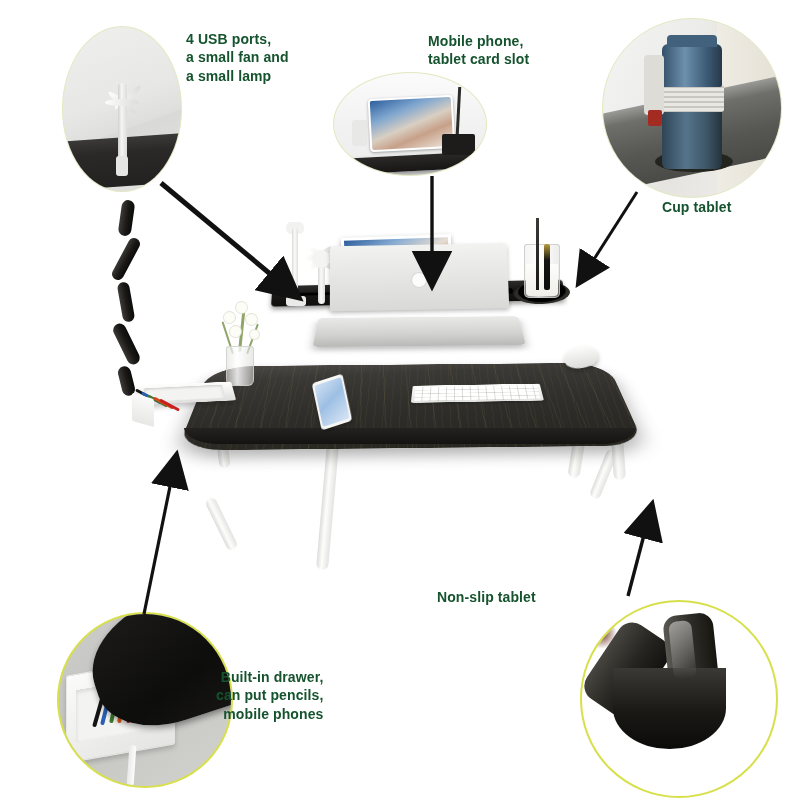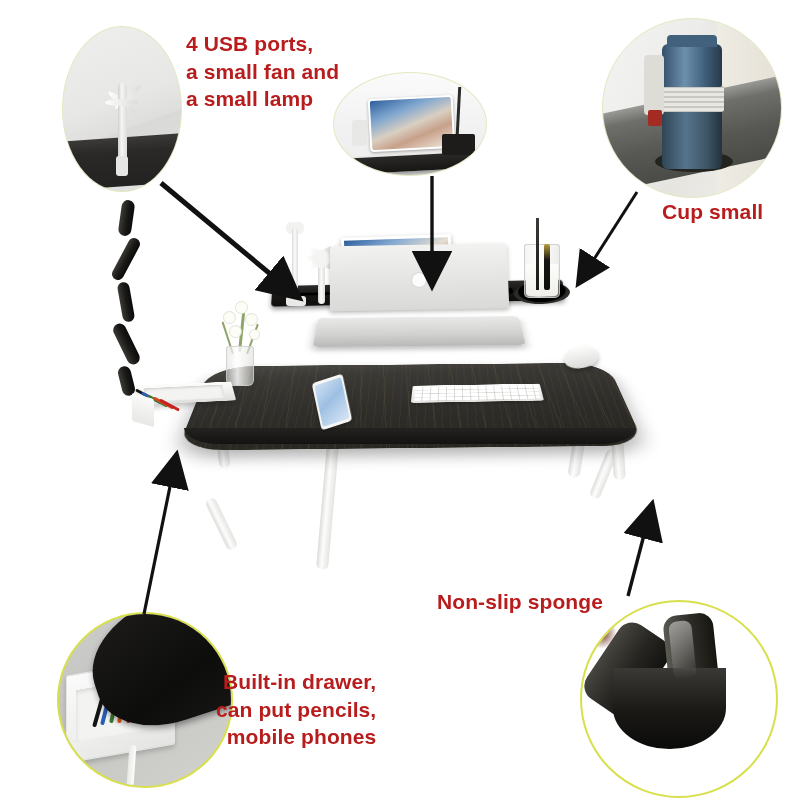--- a/index.html
+++ b/index.html
@@ -8,23 +8,23 @@
     background:#ffffff;
     font-family:"Liberation Sans", sans-serif;
     overflow:hidden;
     position:relative;
   }
   #stage{position:absolute;inset:0;width:800px;height:800px;}
 
   
   .label{
     position:absolute;
-    color:#b91c1c;
+    color:#14532d;
     font-weight:700;
-    font-size:21px;
+    font-size:14px;
     line-height:1.32;
     letter-spacing:.1px;
     white-space:pre-line;
     font-family:"Liberation Sans", sans-serif;
   }
   #lbl-usb{left:186px;top:30px;}
   #lbl-slot{left:428px;top:32px;}
   #lbl-cup{left:662px;top:198px;}
   #lbl-drawer{left:216px;top:668px;text-align:right;}
   #lbl-sponge{left:437px;top:588px;}
@@ -457,19 +457,21 @@
     <line x1="637" y1="192" x2="582" y2="278" stroke="#111111" stroke-width="3" marker-end="url(#ah-thin)"></line>
 
     <line x1="144" y1="614" x2="175" y2="462" stroke="#111111" stroke-width="3.2" marker-end="url(#ah-thin)"></line>
 
     <line x1="628" y1="596" x2="650" y2="512" stroke="#111111" stroke-width="3.4" marker-end="url(#ah-thin)"></line>
   </svg>
 
   <div class="label" id="lbl-usb">4 USB ports,
 a small fan and
 a small lamp</div>
-  <div class="label" id="lbl-cup">Cup small</div>
+  <div class="label" id="lbl-slot">Mobile phone,
+tablet card slot</div>
+  <div class="label" id="lbl-cup">Cup tablet</div>
   <div class="label" id="lbl-drawer">Built-in drawer,
 can put pencils,
 mobile phones</div>
-  <div class="label" id="lbl-sponge">Non-slip sponge</div>
+  <div class="label" id="lbl-sponge">Non-slip tablet</div>
 
 </div>
 
 </body></html>

